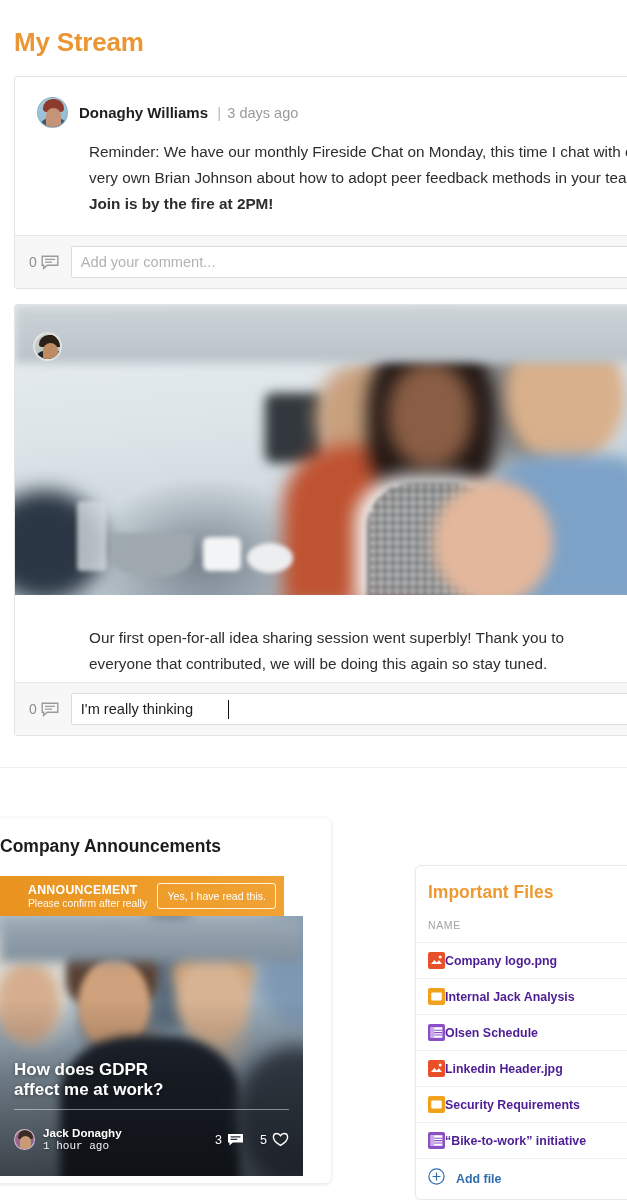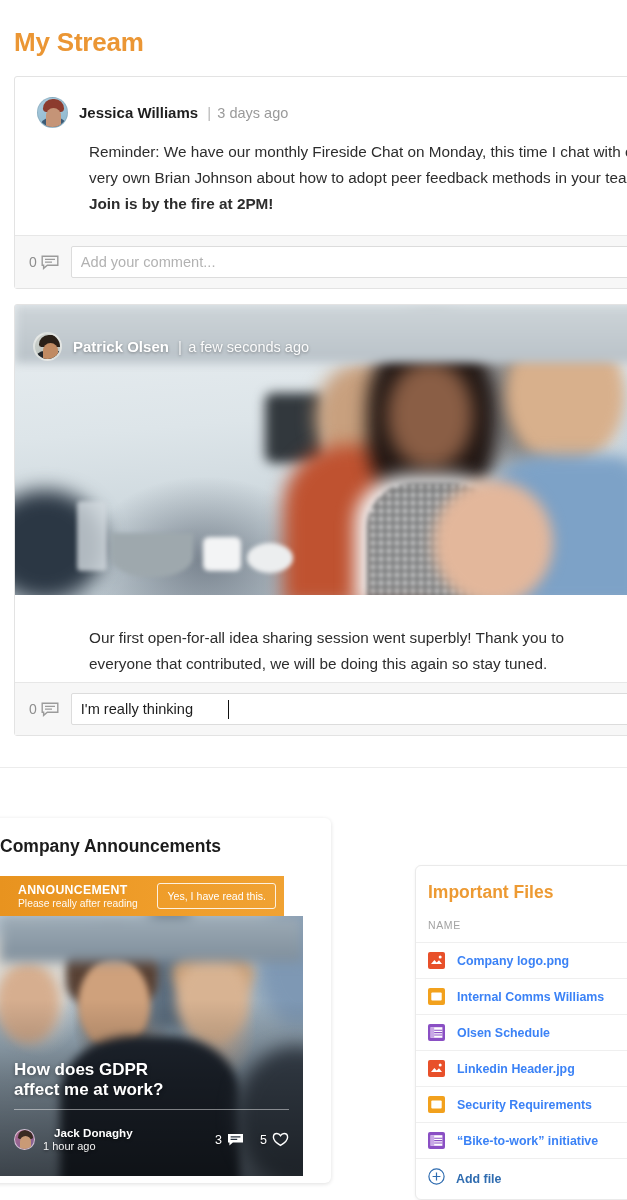--- a/index.html
+++ b/index.html
@@ -163,21 +163,21 @@
   }
   #announce-title {
     position: absolute; left: 18px; top: 18px;
     font-size: 17.5px; font-weight: bold; color: #1c1c1c;
     white-space: nowrap;
   }
   #announce-banner {
     position: absolute; left: 18px; top: 58px; width: 284px; height: 40px;
     background: linear-gradient(90deg,#e8931f 0%,#ef9d2a 55%,#f0a233 100%);
     display: flex; align-items: center; justify-content: space-between;
-    padding: 0 8px 0 18px;
+    padding: 0 8px 0 28px;
   }
   .banner-labels { line-height: 1.15; }
   #banner-kicker { font-size: 12.3px; font-weight: bold; color:#fff; letter-spacing:.3px; }
   #banner-sub { font-size: 10.3px; color: rgba(255,255,255,.95); margin-top: 1px; }
   #banner-button {
     border: 1px solid rgba(255,255,255,.85);
     border-radius: 3px; color: #ffffff;
     font-size: 10.6px; padding: 6px 9px;
     background: transparent; white-space: nowrap;
     font-family: "Liberation Sans", sans-serif;
@@ -224,22 +224,22 @@
   .af-left { display: flex; align-items: center; }
   #af-avatar {
     width: 21px; height: 21px; border-radius: 50%; flex: 0 0 21px;
     position: relative; overflow: hidden;
     background: linear-gradient(150deg,#b0688f 0%,#7b5f93 100%);
     border: 1px solid rgba(255,255,255,.6);
   }
   #af-avatar::before { content:""; position:absolute; left:3px; top:0; width:15px; height:9px; background:#3a2a22; border-radius:8px 8px 2px 2px; }
   #af-avatar::after  { content:""; position:absolute; left:5px; top:6px; width:11px; height:15px; background:#c99a76; border-radius:6px 6px 3px 3px; }
   .af-names { margin-left: 8px; line-height: 1.25; color: #fff; text-shadow: 0 1px 3px rgba(0,0,0,.5); }
-  #af-author { font-size: 11.6px; font-weight: bold; margin-left: 11px; }
-  #af-time { font-size: 11px; color: rgba(255,255,255,.95); }
+  #af-author { font-size: 11.6px; font-weight: bold; }
+  #af-time { font-size: 11px; color: rgba(255,255,255,.95); font-family: Liberation Mono, monospace; }
   .af-right { display: flex; align-items: center; color:#fff; text-shadow: 0 1px 3px rgba(0,0,0,.5); }
   .af-stat { display: flex; align-items: center; margin-left: 16px; font-size: 12.5px; }
   .af-stat svg { margin-left: 5px; display:block; }
 
   
   #files-card {
     position: absolute; left: 415px; top: 865px;
     width: 330px; height: 335px;
     background: #ffffff;
     border: 1px solid #eaeaea;
@@ -258,22 +258,22 @@
   }
   #files-list { position: absolute; left: 0; top: 76px; width: 100%; }
   .file-row {
     display: flex; align-items: center;
     height: 36px; padding: 0 12px;
     border-top: 1px solid #efefef;
   }
   .file-icon { width: 17px; height: 17px; flex: 0 0 17px; position: relative; border-radius: 2px; }
   .file-icon svg { display: block; }
   .file-name {
-    margin-left: 12px; font-size: 12.4px; font-weight: bold;
-    color: #3b82f6; white-space: nowrap;
+    font-size: 12.4px; font-weight: bold;
+    color: #4c1d95; white-space: nowrap;
   }
   #add-file-row {
     display: flex; align-items: center; height: 40px; padding: 0 12px;
     border-top: 1px solid #efefef;
   }
   #add-file-label { margin-left: 11px; font-size: 12.4px; font-weight: bold; color: #2f6cb0; text-align: right; }
 </style>
 </head>
 <body>
 
@@ -281,21 +281,21 @@
 
   <div id="page-title">My Stream</div>
 
   <div class="post-card" id="post-1">
     <div class="post-body">
       <div class="post-head">
         <div class="avatar" id="avatar-1">
           <div class="av1-body"></div>
         </div>
         <div class="author-line">
-          <span class="author-name">Jessica Williams</span>
+          <span class="author-name">Donaghy Williams</span>
           <span class="author-sep">|</span>
           <span class="author-time">3 days ago</span>
         </div>
       </div>
       <div class="post-text">
         <span class="l">Reminder: We have our monthly Fireside Chat on Monday, this time I chat with our</span>
         <span class="l">very own Brian Johnson about how to adopt peer feedback methods in your team.</span>
         <span class="l bold">Join is by the fire at 2PM!</span>
       </div>
     </div>
@@ -329,25 +329,20 @@
       <div class="hero-table"></div>
       <div class="hero-blob hero-glass"></div>
       <div class="hero-blob hero-bowl"></div>
       <div class="hero-blob hero-cup"></div>
       <div class="hero-blob hero-cup2"></div>
 
       <div class="hero-overlay-head">
         <div class="avatar hero-avatar" id="avatar-2">
           <div class="av2-body"></div>
         </div>
-        <div class="author-line">
-          <span class="author-name">Patrick Olsen</span>
-          <span class="author-sep">|</span>
-          <span class="author-time">a few seconds ago</span>
-        </div>
       </div>
     </div>
 
     <div class="post-body post2-text">
       <div class="post-text" style="margin-left:52px;margin-top:2px;">
         <span class="l">Our first open-for-all idea sharing session went superbly! Thank you to</span>
         <span class="l">everyone that contributed, we will be doing this again so stay tuned.</span>
       </div>
     </div>
 
@@ -367,21 +362,21 @@
 </div>
 
 <div id="section-divider"></div>
 
 <div id="announce-card">
   <div id="announce-title">Company Announcements</div>
 
   <div id="announce-banner">
     <div class="banner-labels">
       <div id="banner-kicker">ANNOUNCEMENT</div>
-      <div id="banner-sub">Please really after reading</div>
+      <div id="banner-sub">Please confirm after really</div>
     </div>
     <button id="banner-button">Yes, I have read this.</button>
   </div>
 
   <div id="announce-photo">
     <div class="ap-blob ap-window"></div>
     <div class="ap-blob ap-blue-r"></div>
     <div class="ap-blob ap-hair-1"></div>
     <div class="ap-blob ap-face-1"></div>
     <div class="ap-blob ap-hair-2"></div>
@@ -448,21 +443,21 @@
     </div>
 
     <div class="file-row">
       <span class="file-icon">
         <svg width="17" height="17" viewBox="0 0 17 17">
             <rect width="17" height="17" rx="2" fill="#f2a11d"></rect>
             <rect x="3.3" y="4.6" width="10.4" height="7.8" rx="1" fill="#fff"></rect>
             <rect x="5" y="9.2" width="7" height="3.2" fill="#f2a11d" opacity="0"></rect>
           </svg>
       </span>
-      <span class="file-name">Internal Comms Williams</span>
+      <span class="file-name">Internal Jack Analysis</span>
     </div>
 
     <div class="file-row">
       <span class="file-icon">
         <svg width="17" height="17" viewBox="0 0 17 17">
             <rect width="17" height="17" rx="2" fill="#8a4fc4"></rect>
             <rect x="2.6" y="3.2" width="11.8" height="10.6" fill="#fff"></rect>
             <rect x="2.6" y="3.2" width="3.6" height="10.6" fill="#c8a8e6"></rect>
             <path d="M6.2 6.2h8.2M6.2 8.6h8.2M6.2 11h8.2" stroke="#8a4fc4" stroke-width="1.1"></path>
           </svg>

